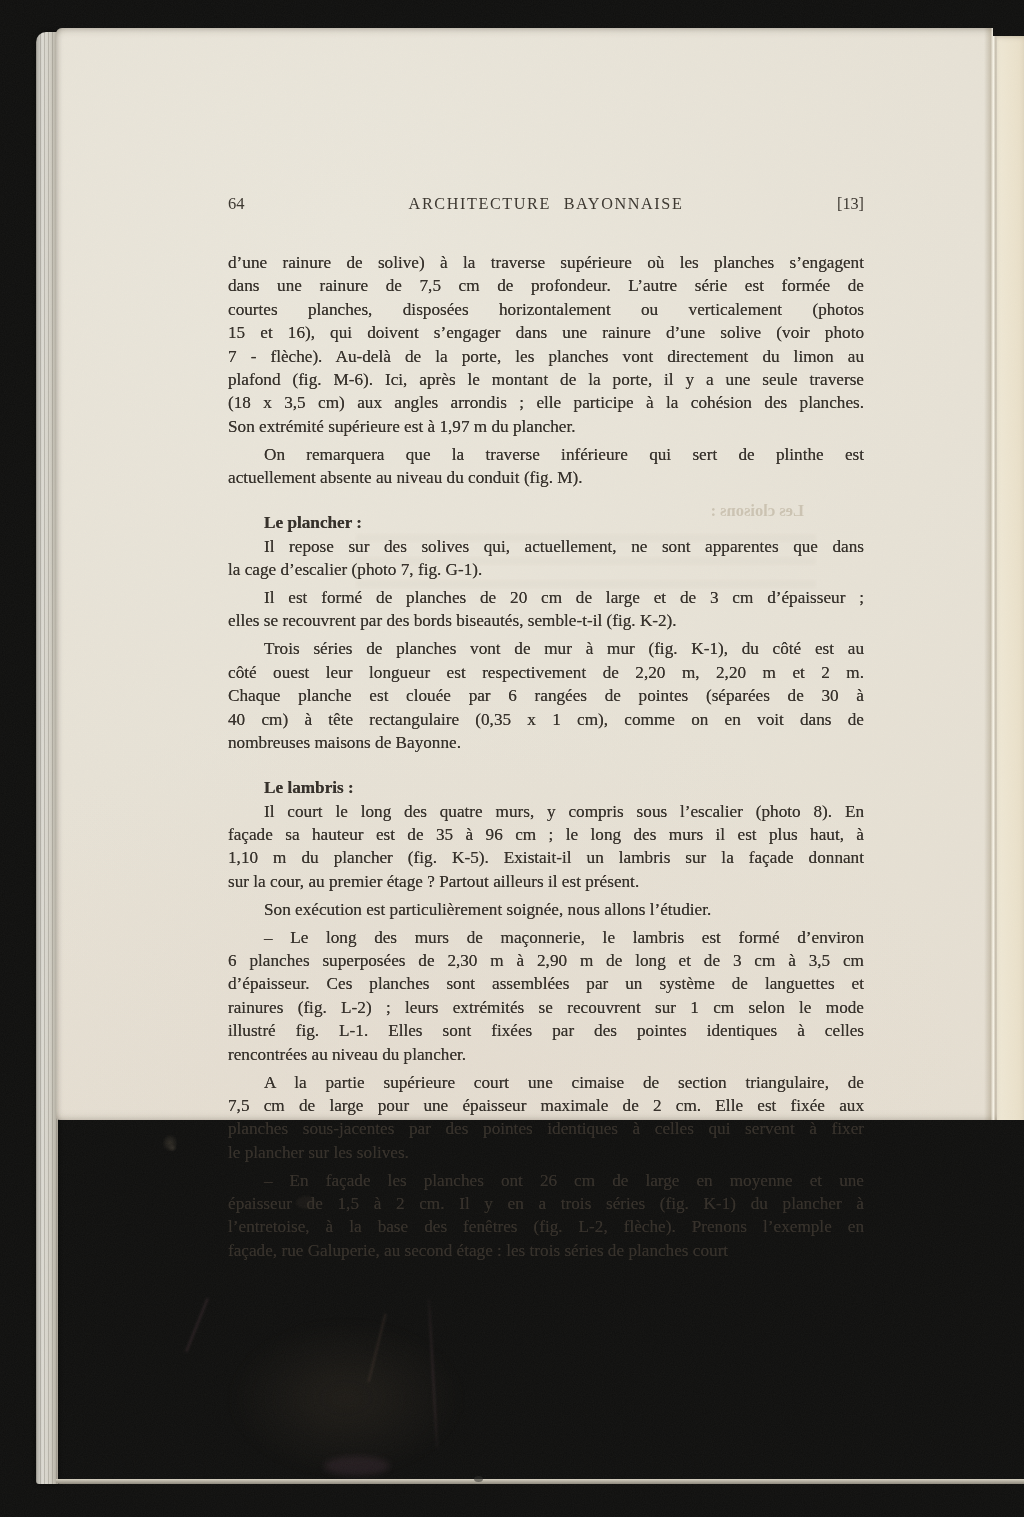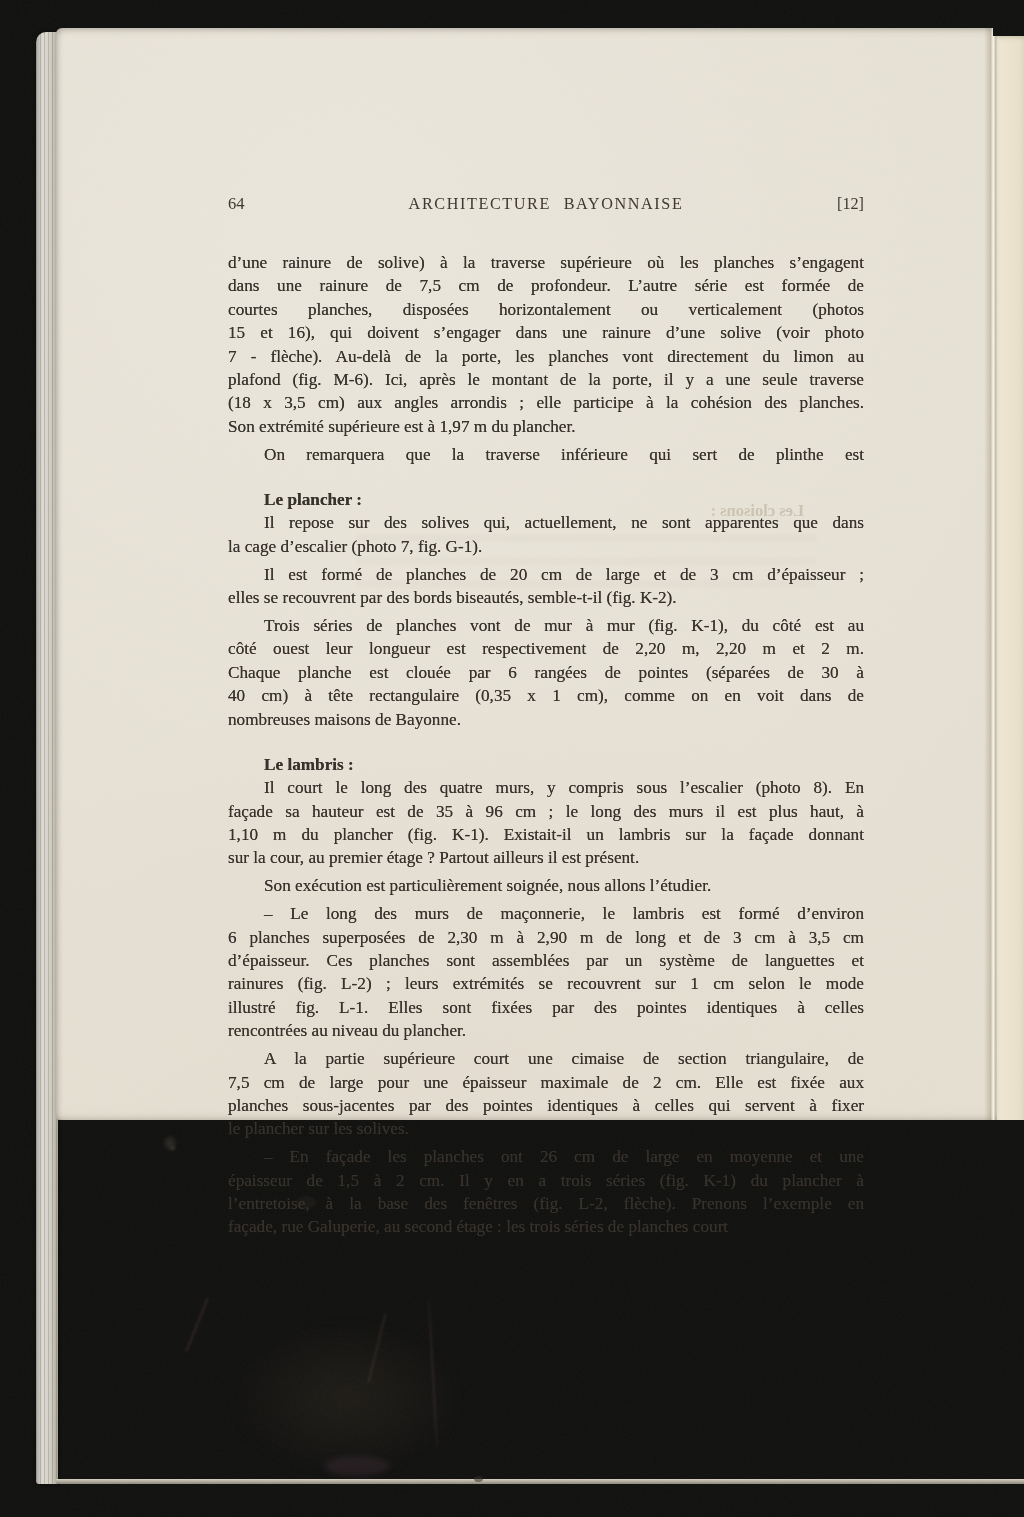--- a/index.html
+++ b/index.html
@@ -102,36 +102,37 @@
 </head>
 <body>
 
 <div class="edge-stack"></div>
 
 <div class="page">
 
   <div class="header">
     <span class="num">64</span>
     <span class="title">ARCHITECTURE BAYONNAISE</span>
-    <span class="bracket">[12]</span>
+    <span class="bracket">[13]</span>
   </div>
 
   <div class="body-text">
       <div class="para">
         <div class="line first">d’une rainure de solive) à la traverse supérieure où les planches s’engagent</div>
         <div class="line">dans une rainure de 7,5 cm de profondeur. L’autre série est formée de</div>
         <div class="line">courtes planches, disposées horizontalement ou verticalement (photos</div>
         <div class="line">15 et 16), qui doivent s’engager dans une rainure d’une solive (voir photo</div>
         <div class="line">7 - flèche). Au-delà de la porte, les planches vont directement du limon au</div>
         <div class="line">plafond (fig. M-6). Ici, après le montant de la porte, il y a une seule traverse</div>
         <div class="line">(18 x 3,5 cm) aux angles arrondis ; elle participe à la cohésion des planches.</div>
         <div class="line last">Son extrémité supérieure est à 1,97 m du plancher.</div>
       </div>
       <div class="para indent">
         <div class="line first">On remarquera que la traverse inférieure qui sert de plinthe est</div>
+        <div class="line last">actuellement absente au niveau du conduit (fig. M).</div>
       </div>
       <div class="heading">Le plancher :</div>
       <div class="para indent">
         <div class="line first">Il repose sur des solives qui, actuellement, ne sont apparentes que dans</div>
         <div class="line last">la cage d’escalier (photo 7, fig. G-1).</div>
       </div>
       <div class="para indent">
         <div class="line first">Il est formé de planches de 20 cm de large et de 3 cm d’épaisseur ;</div>
         <div class="line last">elles se recouvrent par des bords biseautés, semble-t-il (fig. K-2).</div>
       </div>
@@ -139,21 +140,21 @@
         <div class="line first">Trois séries de planches vont de mur à mur (fig. K-1), du côté est au</div>
         <div class="line">côté ouest leur longueur est respectivement de 2,20 m, 2,20 m et 2 m.</div>
         <div class="line">Chaque planche est clouée par 6 rangées de pointes (séparées de 30 à</div>
         <div class="line">40 cm) à tête rectangulaire (0,35 x 1 cm), comme on en voit dans de</div>
         <div class="line last">nombreuses maisons de Bayonne.</div>
       </div>
       <div class="heading">Le lambris :</div>
       <div class="para indent">
         <div class="line first">Il court le long des quatre murs, y compris sous l’escalier (photo 8). En</div>
         <div class="line">façade sa hauteur est de 35 à 96 cm ;  le long des murs il est plus haut, à</div>
-        <div class="line">1,10 m du plancher (fig. K-1). Existait-il un lambris sur la façade donnant</div>
+        <div class="line">1,10 m du plancher (fig. K-5). Existait-il un lambris sur la façade donnant</div>
         <div class="line last">sur la cour, au premier étage ? Partout ailleurs il est présent.</div>
       </div>
       <div class="para indent">
         <div class="line first last">Son exécution est particulièrement soignée, nous allons l’étudier.</div>
       </div>
       <div class="para indent">
         <div class="line first">– Le long des murs de maçonnerie, le lambris est formé d’environ</div>
         <div class="line">6 planches superposées de 2,30 m à 2,90 m de long et de 3 cm à 3,5 cm</div>
         <div class="line">d’épaisseur. Ces planches sont assemblées par un système de languettes et</div>
         <div class="line">rainures (fig. L-2) ;  leurs extrémités se recouvrent sur 1 cm selon le mode</div>

